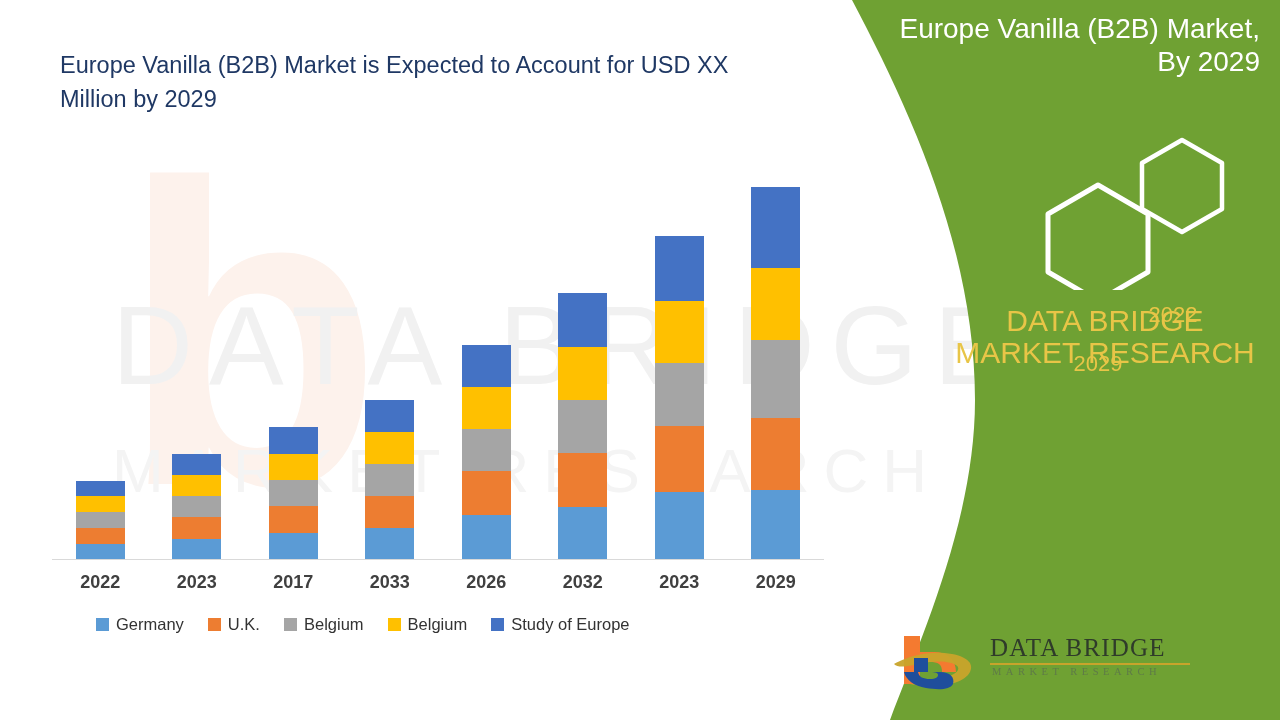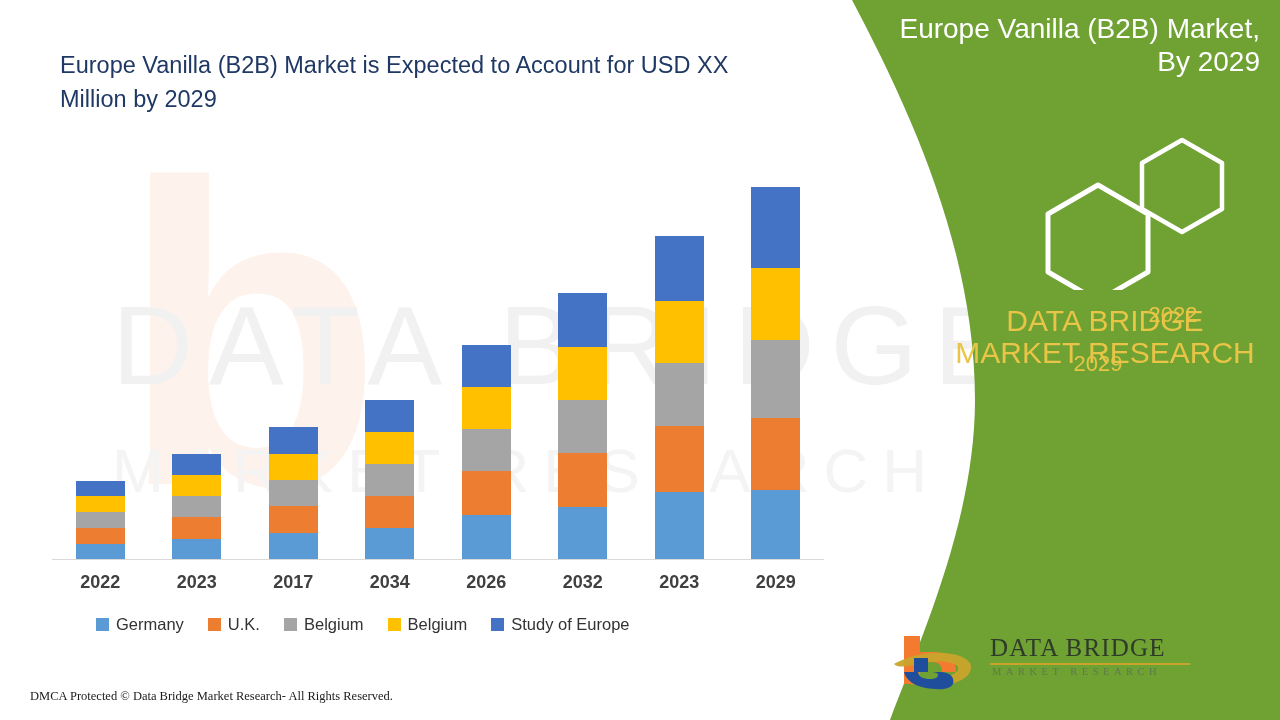--- a/index.html
+++ b/index.html
@@ -188,21 +188,21 @@
           </div>
         </div>
       </div>
     <div class="axis-line"></div>
   </div>
 
   <div id="xaxis">
       <div class="xl">2022</div>
       <div class="xl">2023</div>
       <div class="xl">2017</div>
-      <div class="xl">2034</div>
+      <div class="xl">2033</div>
       <div class="xl">2026</div>
       <div class="xl">2032</div>
       <div class="xl">2023</div>
       <div class="xl">2029</div>
     </div>
 
   <div id="legend">
       <div class="lg-item">
         <span class="lg-swatch" style="background: rgb(91, 155, 213);"></span>
         <span class="lg-label">Germany</span>
@@ -218,21 +218,20 @@
       <div class="lg-item">
         <span class="lg-swatch" style="background: rgb(255, 192, 0);"></span>
         <span class="lg-label">Belgium</span>
       </div>
       <div class="lg-item">
         <span class="lg-swatch" style="background: rgb(68, 114, 196);"></span>
         <span class="lg-label">Study of Europe</span>
       </div>
     </div>
 
-  <div class="foot" id="foot-left">DMCA Protected © Data Bridge Market Research- All Rights Reserved.</div>
 
   <div id="green">
     <svg width="510" height="720" viewBox="0 0 510 720">
       <path id="green-shape" d="M 82 0 L 510 0 L 510 720 L 120 720 C 150 640 205 520 205 400 C 205 250 140 110 82 0 Z" fill="#6FA133"></path>
     </svg>
 
     <div class="g-content">
       <div id="panel-title">Europe Vanilla (B2B) Market, By 2029</div>
 
       <div class="hexwrap">

